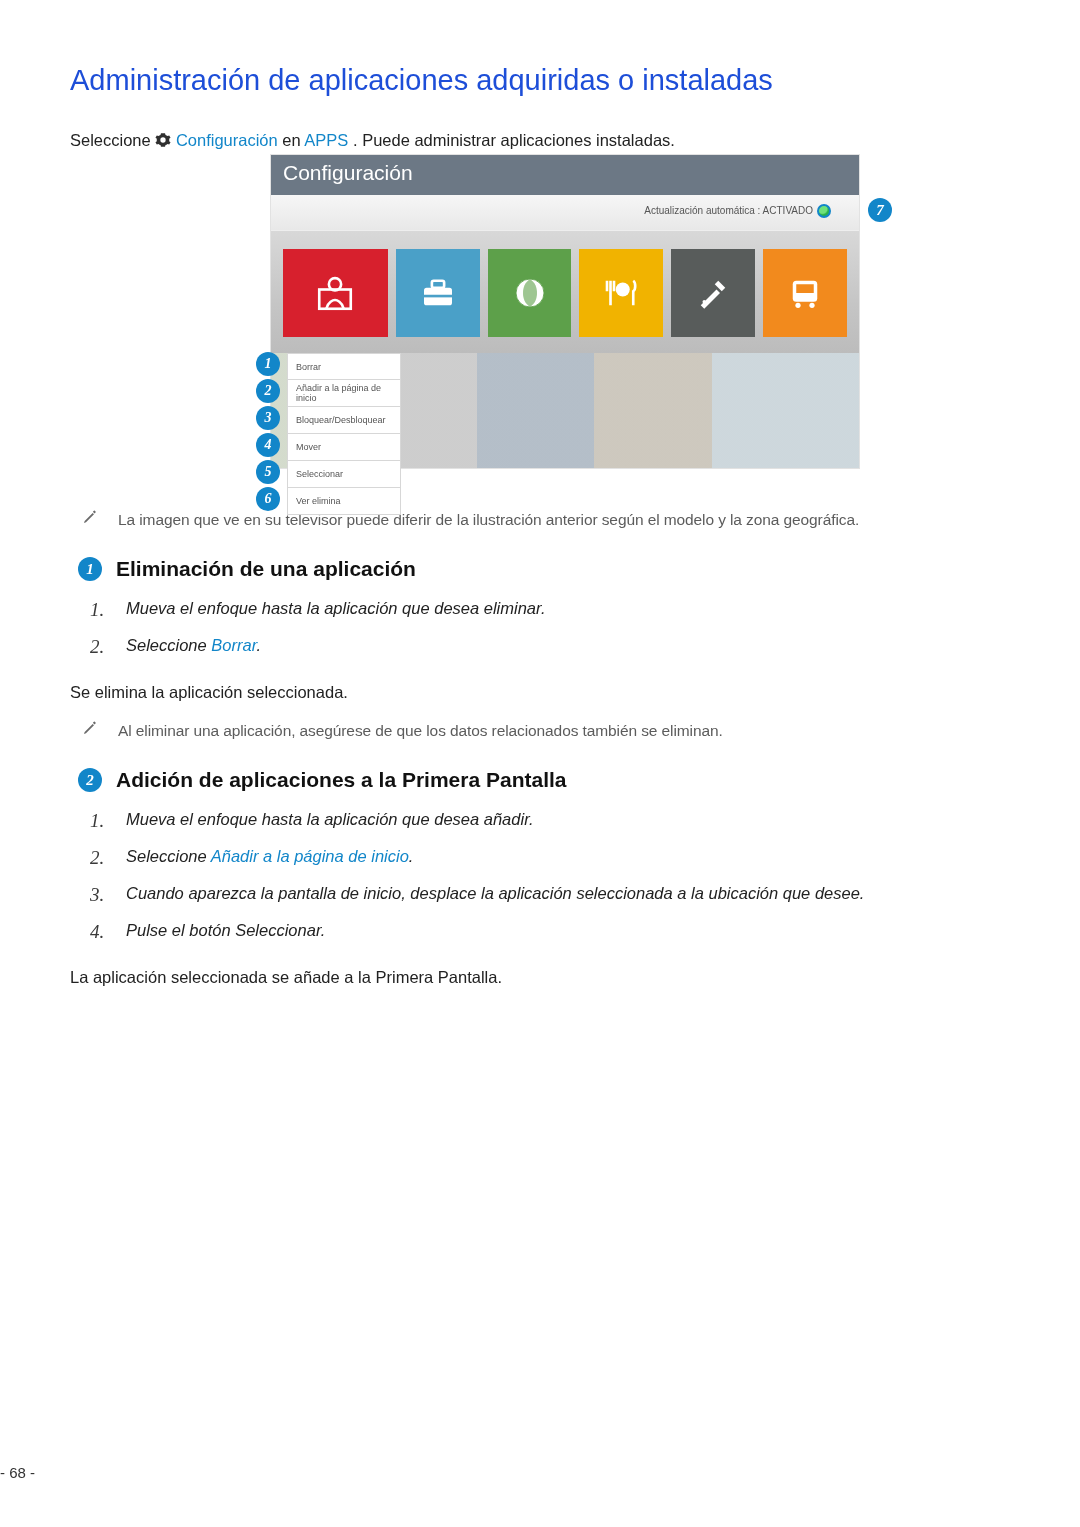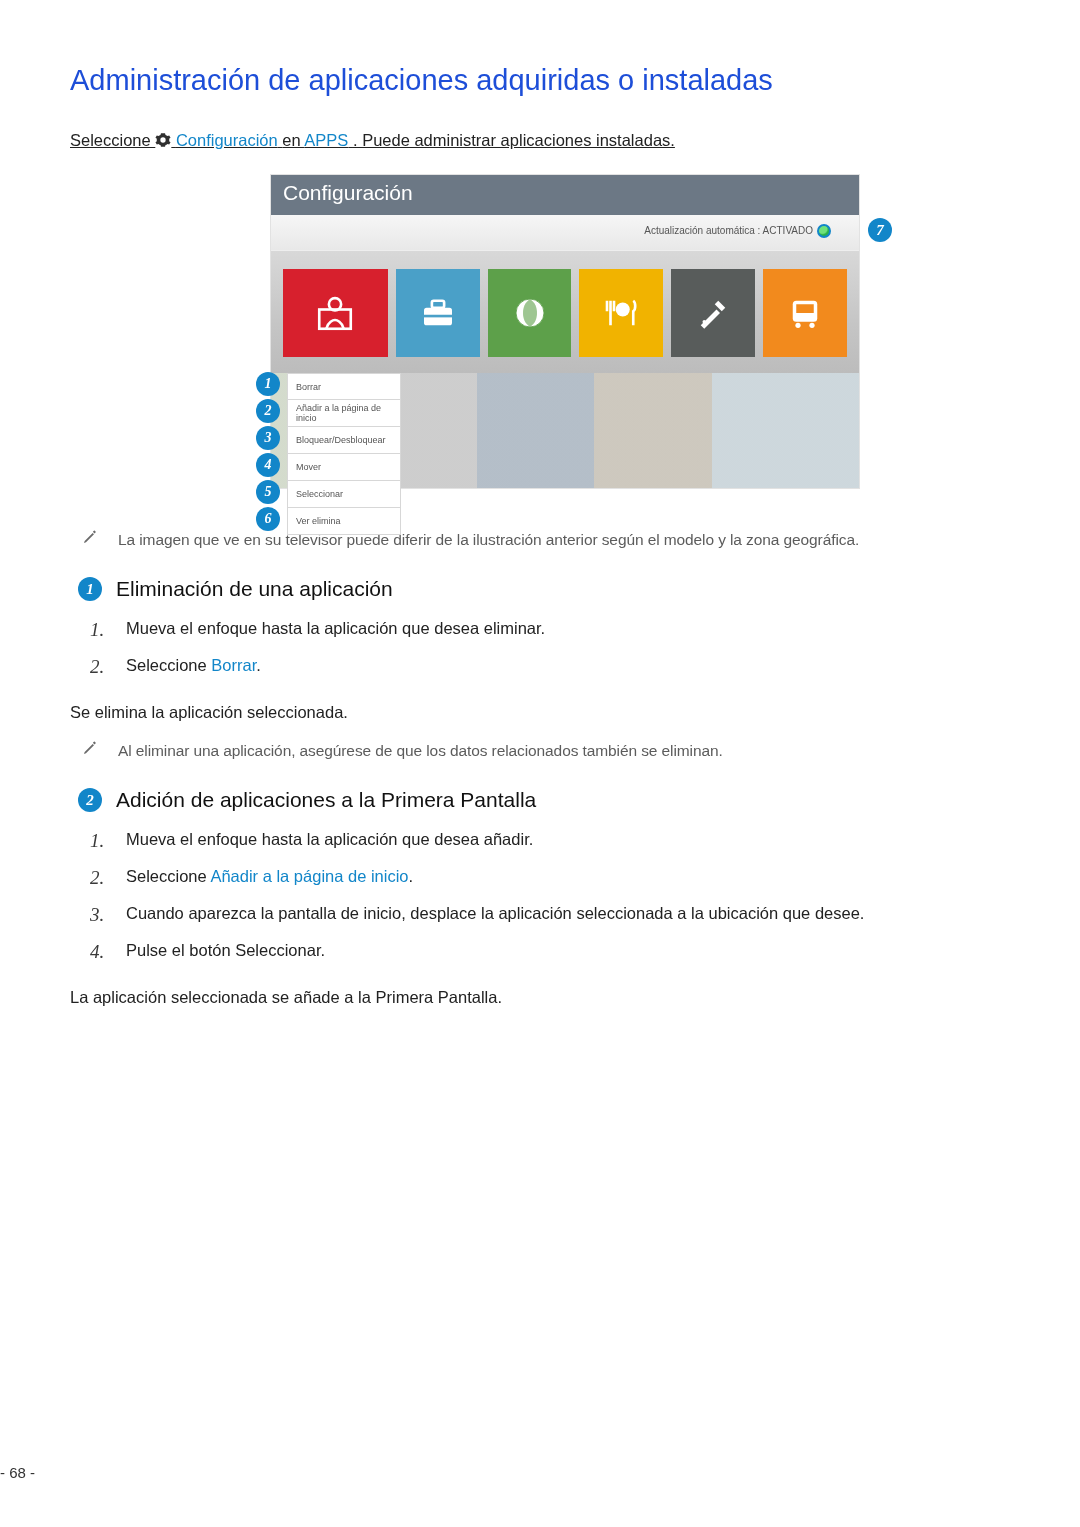--- a/index.html
+++ b/index.html
@@ -16,22 +16,21 @@
   }
   h1 {
     font-size: 29px;
     font-weight: 400;
     color: #1d4ed8;
     margin-bottom: 34px;
   }
   .intro-line {
     font-size: 16.5px;
     color: #222;
-    margin-bottom: 22px;
-    text-decoration: underline;
+    margin-bottom: 2px;
   }
   .menupath { color: #1286c9; }
   .gear-inline {
     display: inline-block;
     vertical-align: -2px;
   }
 
   
   .figure-wrap {
     position: relative;
@@ -171,36 +170,37 @@
 
   
   .sect-head {
     display: flex;
     align-items: center;
     gap: 14px;
     margin: 12px 0 18px 8px;
   }
   .sect-head h2 {
     font-size: 21px;
-    font-weight: 400;
+    font-weight: 700;
     color: #111;
   }
 
   
   ol.steps {
     list-style: none;
     counter-reset: step;
     margin: 0 0 10px 20px;
   }
   ol.steps li {
     counter-increment: step;
     position: relative;
     padding: 0 0 18px 36px;
     font-size: 16.5px;
     color: #222;
+    font-style: italic;
   }
   ol.steps li::before {
     content: counter(step) ".";
     position: absolute;
     left: 0;
     top: 0;
     font-family: Georgia, 'Times New Roman', serif;
     font-style: italic;
     font-size: 19px;
     color: #3a3a3a;

